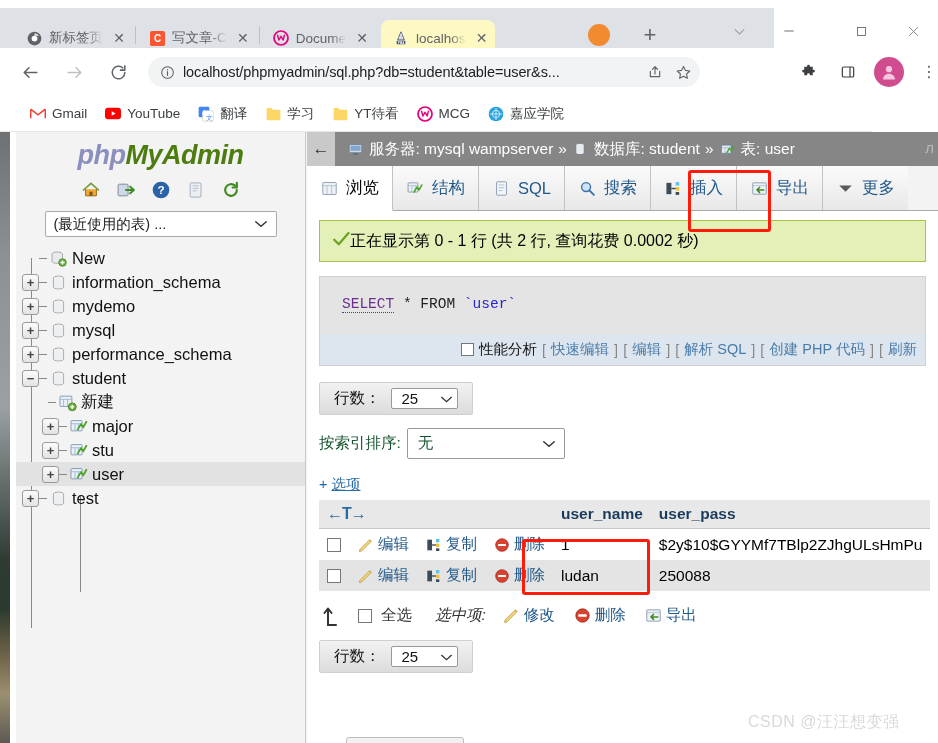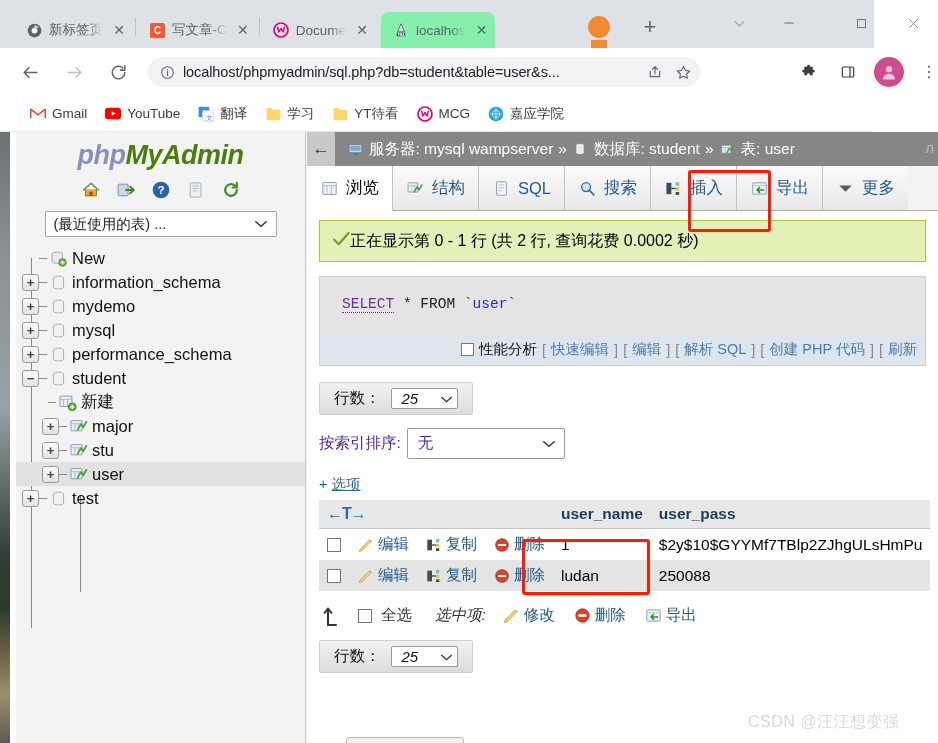--- a/index.html
+++ b/index.html
@@ -7,31 +7,31 @@
     margin: 0; padding: 0;
     width: 938px; height: 743px;
     overflow: hidden;
     font-family: "Liberation Sans", "DejaVu Sans", sans-serif;
     background: #ffffff;
   }
   #root { position: relative; width: 938px; height: 743px; overflow: hidden; background:#fff; }
 
   
   .chrome-tabstrip {
-    position:absolute; left:0; top:0; width:874px; height:48px;
+    position:absolute; left:0; top:8px; width:774px; height:48px;
     background:#dee1e6;
   }
   .tabs-row { position:absolute; left:0; top:6px; height:42px; display:flex; align-items:flex-end; }
   .tab {
     position:relative; height:36px; display:flex; align-items:center;
     padding:0 6px 0 12px; gap:7px; border-radius:8px 8px 0 0;
     font-size:13.5px; color:#5f6368; white-space:nowrap;
   }
   .tab.inactive { background:transparent; }
-  .tab.active { background:#86efac; box-shadow:0 0 0 0 #fff; }
+  .tab.active { background:#fef9c3; box-shadow:0 0 0 0 #fff; }
   .tab .fav { width:16px; height:16px; flex:0 0 16px; display:flex; align-items:center; justify-content:center;}
   .tab .tlabel { max-width:74px; overflow:hidden; text-overflow:clip; display:block;
                  -webkit-mask-image:linear-gradient(to right,#000 70%,transparent 100%);
                  mask-image:linear-gradient(to right,#000 70%,transparent 100%); }
   .tab .tclose { font-size:14px; color:#5f6368; width:18px; text-align:center; line-height:1;}
   .tab-sep { width:1px; height:18px; background:#bdc1c6; align-self:center; margin:0 1px; }
 
   .orange-dot { position:absolute; left:588px; top:16px; width:22px; height:22px;
                 background:#f28b30; border-radius:50%; }
   .orange-tail { position:absolute; left:591px; top:40px; width:16px; height:10px; background:#f28b30; }
@@ -140,22 +140,22 @@
   .sqlactions { background:#dde5ee; padding:6px 8px; font-size:14.5px; color:#4a7ca8;
                 display:flex; align-items:center; justify-content:flex-end; gap:5px; white-space:nowrap;}
   .sqlactions .cb { width:13px; height:13px; border:1px solid #767676; background:#fff; display:inline-block; }
   .sqlactions .lab { color:#111; }
   .sqlactions .br { color:#888; }
 
   .rowsbar { margin:16px 0 0 12px; display:inline-flex; align-items:center; gap:10px;
              background:linear-gradient(#f2f2f2,#dcdcdc); border:1px solid #cfcfcf; border-radius:2px;
              padding:5px 14px; font-size:15.5px; color:#111;}
   .sel-sm { background:#fff; border:1px solid #999; border-radius:2px; padding:1px 4px 1px 10px;
-            font-size:15px; display:flex; align-items:center; gap:22px; min-width:60px;font-style:italic; }
-  .sortbar { margin:13px 0 0 12px; display:flex; align-items:center; gap:6px; font-size:15.5px; color:#4c1d95;}
+            font-size:15px; display:flex; align-items:center; gap:22px; min-width:60px; }
+  .sortbar { margin:13px 0 0 12px; display:flex; align-items:center; gap:6px; font-size:15.5px; color:#14532d;}
   .sel-lg { background:#fff; border:1px solid #999; border-radius:2px; padding:4px 8px 4px 10px;
             font-size:15.5px; display:flex; align-items:center; justify-content:space-between; width:158px;}
   .options { margin:16px 0 6px 12px; font-size:14.5px; color:#2b6ca3;}
   .options .plus { color:#1a6aab; }
   .options .olink { text-decoration:underline; }
 
   table.results { border-collapse:collapse; margin-left:12px; font-size:15.5px; }
   table.results th, table.results td { padding:5px 8px; text-align:left; white-space:nowrap; }
   table.results thead th { background:#e8e8e8; color:#1a3a5c; font-weight:bold; border-bottom:1px solid #c6c6c6;}
   table.results tbody tr.odd td { background:#ffffff; }

